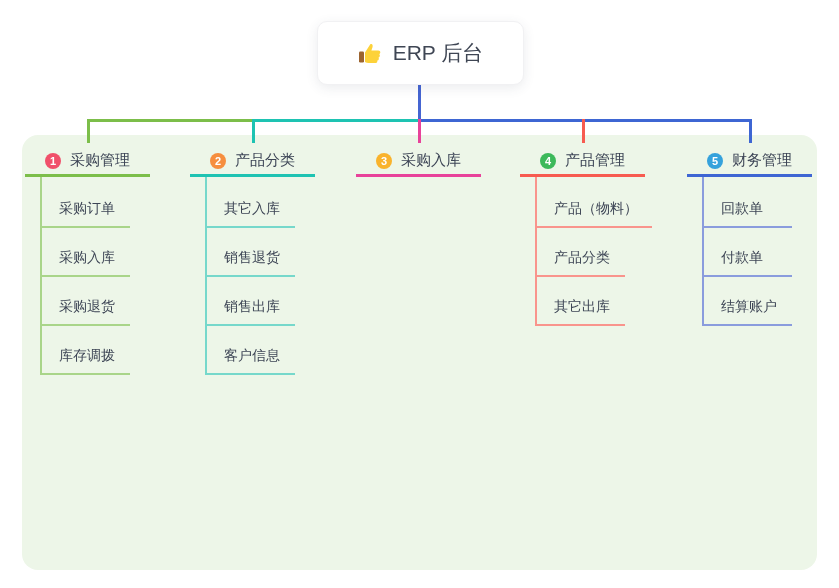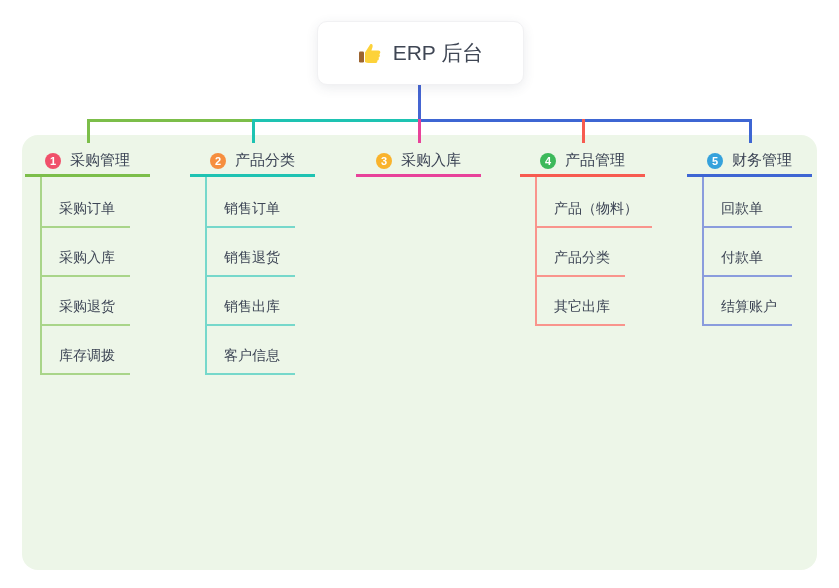--- a/index.html
+++ b/index.html
@@ -104,21 +104,21 @@
         <div class="child">库存调拨</div>
       </div>
   </div>
 
   <div class="branch" style="left: 190px; --line: #1ec3b2; --childline: #76d8cb; --badge: #f68e3e;">
     <div class="branch-title">
       <span class="badge">2</span>
       <span>产品分类</span>
     </div>
     <div class="children">
-        <div class="child">销售订单</div>
+        <div class="child">其它入库</div>
         <div class="child">销售退货</div>
         <div class="child">销售出库</div>
         <div class="child">客户信息</div>
       </div>
   </div>
 
   <div class="branch" style="left: 356px; --line: #e8429a; --childline: #ef6fae; --badge: #f9b32c;">
     <div class="branch-title">
       <span class="badge">3</span>
       <span>采购入库</span>

